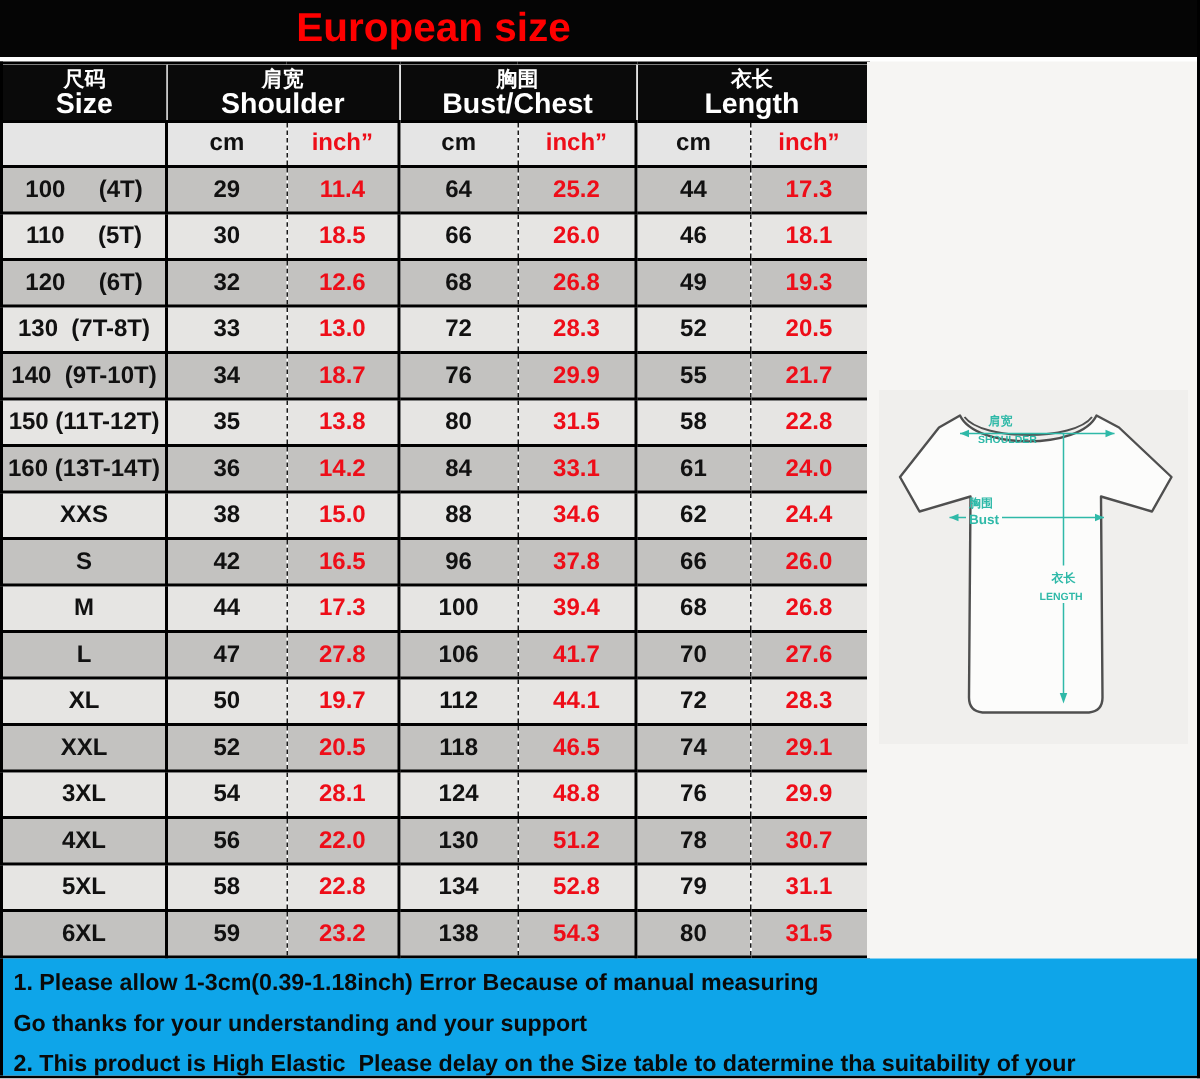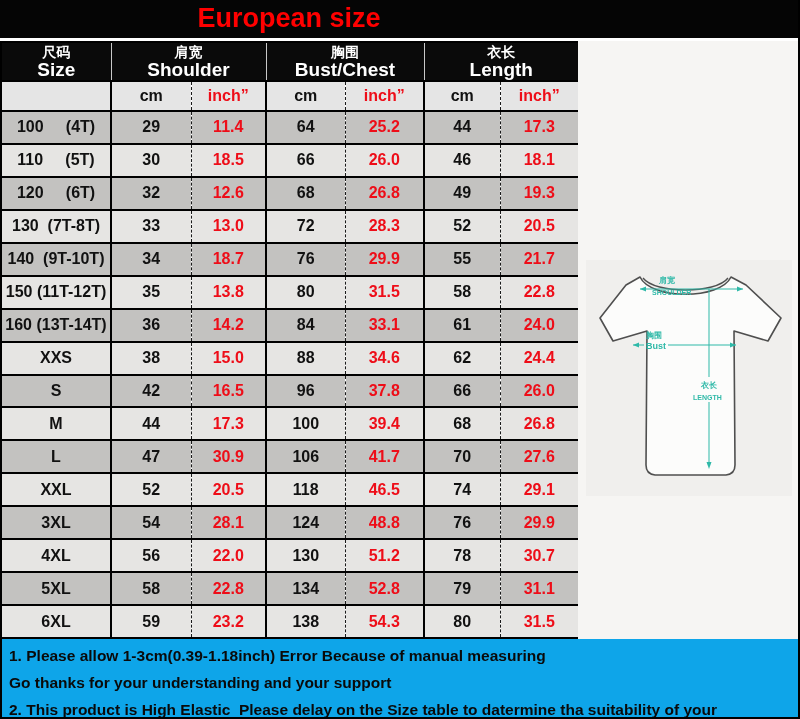--- a/index.html
+++ b/index.html
@@ -176,25 +176,34 @@
           <td class="cm">44</td>
           <td class="inch">17.3</td>
           <td class="cm">100</td>
           <td class="inch">39.4</td>
           <td class="cm">68</td>
           <td class="inch">26.8</td>
         </tr>
         <tr>
           <td class="size">L</td>
           <td class="cm">47</td>
-          <td class="inch">30.9</td>
+          <td class="inch">27.8</td>
           <td class="cm">106</td>
           <td class="inch">41.7</td>
           <td class="cm">70</td>
           <td class="inch">27.6</td>
+        </tr>
+        <tr>
+          <td class="size">XL</td>
+          <td class="cm">50</td>
+          <td class="inch">19.7</td>
+          <td class="cm">112</td>
+          <td class="inch">44.1</td>
+          <td class="cm">72</td>
+          <td class="inch">28.3</td>
         </tr>
         <tr>
           <td class="size">XXL</td>
           <td class="cm">52</td>
           <td class="inch">20.5</td>
           <td class="cm">118</td>
           <td class="inch">46.5</td>
           <td class="cm">74</td>
           <td class="inch">29.1</td>
         </tr>

